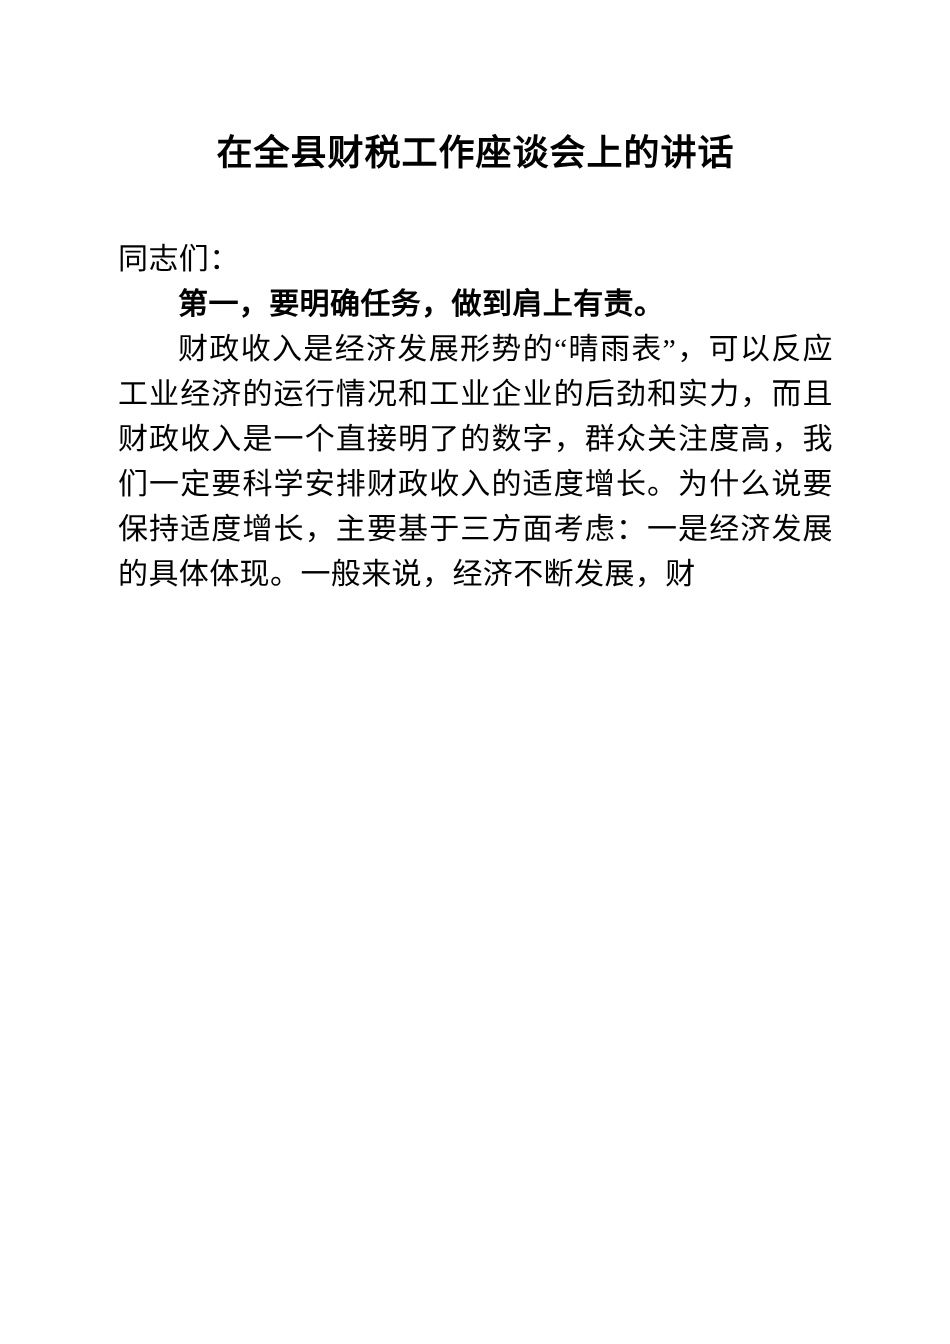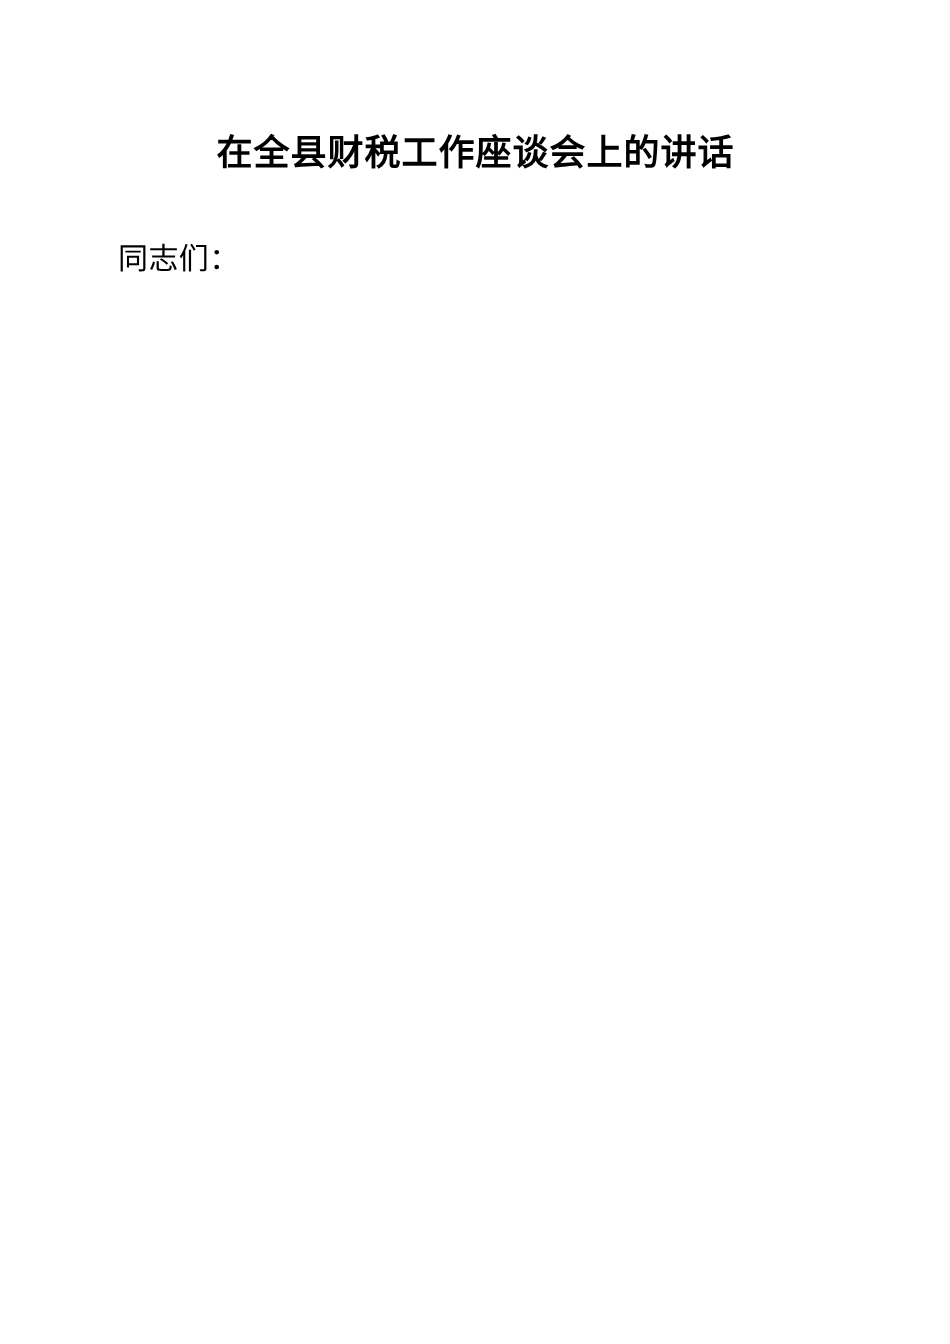--- a/index.html
+++ b/index.html
@@ -51,15 +51,17 @@
 <body>
 
 <div class="page">
   <h1 class="doc-title">在全县财税工作座谈会上的讲话</h1>
 
   <div class="doc-body">
     <p class="block salutation">同志们：</p>
 
 
 
+    <p class="block heading">第一，要明确任务，做到肩上有责。</p>
 
+    <p class="block paragraph">财政收入是经济发展形势的“晴雨表”，可以反应工业经济的运行情况和工业企业的后劲和实力，而且财政收入是一个直接明了的数字，群众关注度高，我们一定要科学安排财政收入的适度增长。为什么说要保持适度增长，主要基于三方面考虑：一是经济发展的具体体现。一般来说，经济不断发展，财</p>
   </div>
 </div>
 
 </body></html>

